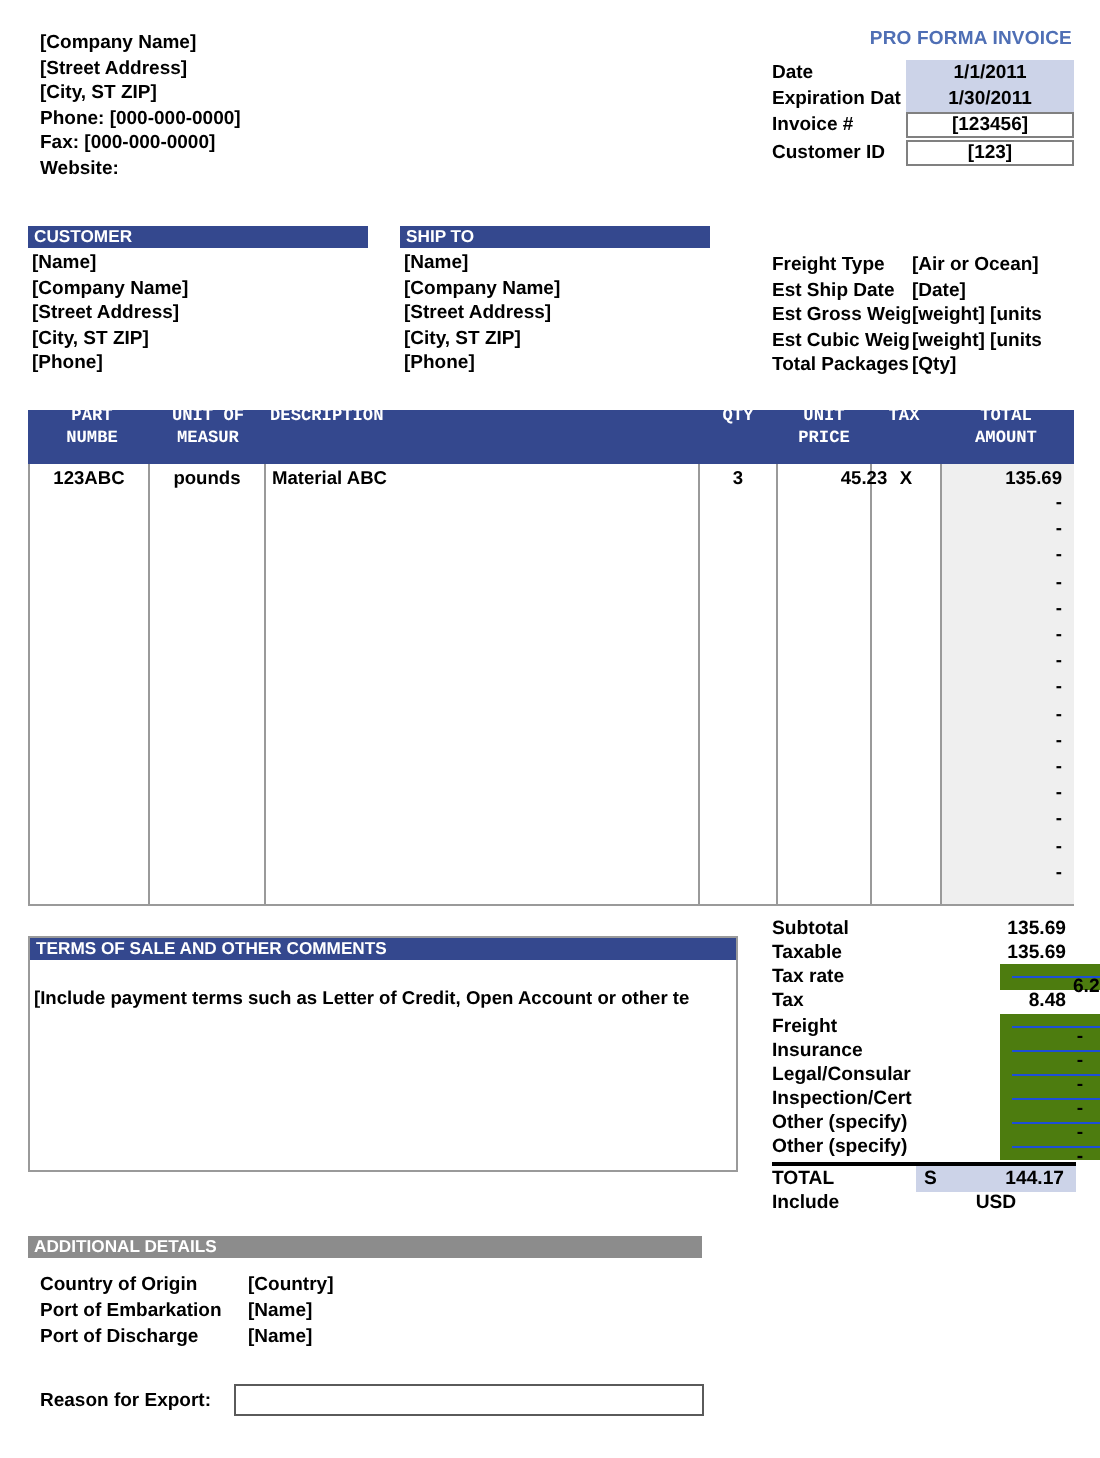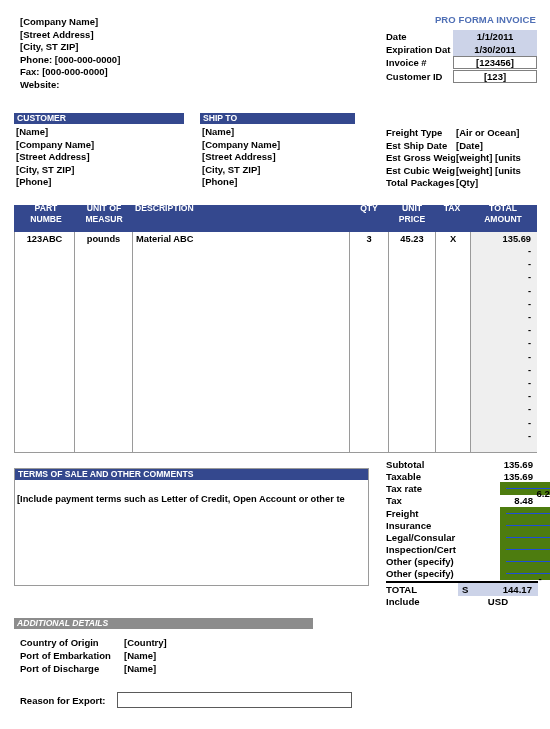--- a/index.html
+++ b/index.html
@@ -130,20 +130,21 @@
   .th {
     position: absolute;
     color: #ffffff;
     font-weight: bold;
     font-size: 8.6px;
     line-height: 11px;
     overflow: hidden;
     white-space: nowrap;
     top: -2px;
     height: 28px;
+    font-family: Liberation Mono, monospace;
   }
   .th span { display: block; }
   #items-body {
     position: absolute; left: 0; top: 27px;
     width: 523px; height: 221px;
     border-left: 1px solid #9a9a9a;
     border-right: 1px solid #9a9a9a;
     border-bottom: 1px solid #9a9a9a;
     box-sizing: border-box;
     background: #ffffff;
@@ -224,21 +225,21 @@
     text-align: right;
     padding-right: 6px;
   }
   #total-currency-symbol {
     position: absolute;
     left: 76px; top: 0;
     font-weight: bold; font-size: 9.6px; line-height: 13px;
   }
 
   
-  #addl-bar { left: 14px; top: 618px; width: 299px; font-style: italic; }
+  #addl-bar { left: 14px; top: 618px; width: 337px; }
   .addl-row { position: absolute; left: 20px; width: 340px; height: 13px; }
   .addl-label {
     position: absolute; left: 0; top: 0; width: 100px; height: 13px;
     font-weight: bold; font-size: 9.5px; line-height: 13px;
     white-space: nowrap; overflow: hidden;
   }
   .addl-value {
     position: absolute; left: 104px; top: 0;
     font-weight: bold; font-size: 9.5px; line-height: 13px;
     white-space: nowrap;
@@ -363,21 +364,21 @@
       <div class="vline" style="left:117px;"></div>
       <div class="vline" style="left:334px;"></div>
       <div class="vline" style="left:373px;"></div>
       <div class="vline" style="left:420px;"></div>
       <div class="vline" style="left:455px;"></div>
 
       <div class="cell" style="left:0px; top:1px; width:59px; text-align:center;">123ABC</div>
       <div class="cell" style="left:60px; top:1px; width:57px; text-align:center;">pounds</div>
       <div class="cell" style="left:121px; top:1px; width:210px;">Material ABC</div>
       <div class="cell" style="left:335px; top:1px; width:38px; text-align:center;">3</div>
-      <div class="cell" style="left:374px; top:1px; width:46px; text-align:center;">45.23</div>
+      <div class="cell" style="left:394px; top:1px; width:46px; text-align:center;">45.23</div>
       <div class="cell" style="left:421px; top:1px; width:34px; text-align:center;">X</div>
       <div class="cell" style="left:456px; top:1px; width:60px; text-align:right;">135.69</div>
 
       <div id="empty-dash-rows">
           <div class="dash" style="left: 456px; width: 60px; top: 13px;">-</div>
           <div class="dash" style="left: 456px; width: 60px; top: 26.2px;">-</div>
           <div class="dash" style="left: 456px; width: 60px; top: 39.4px;">-</div>
           <div class="dash" style="left: 456px; width: 60px; top: 52.6px;">-</div>
           <div class="dash" style="left: 456px; width: 60px; top: 65.8px;">-</div>
           <div class="dash" style="left: 456px; width: 60px; top: 79px;">-</div>

